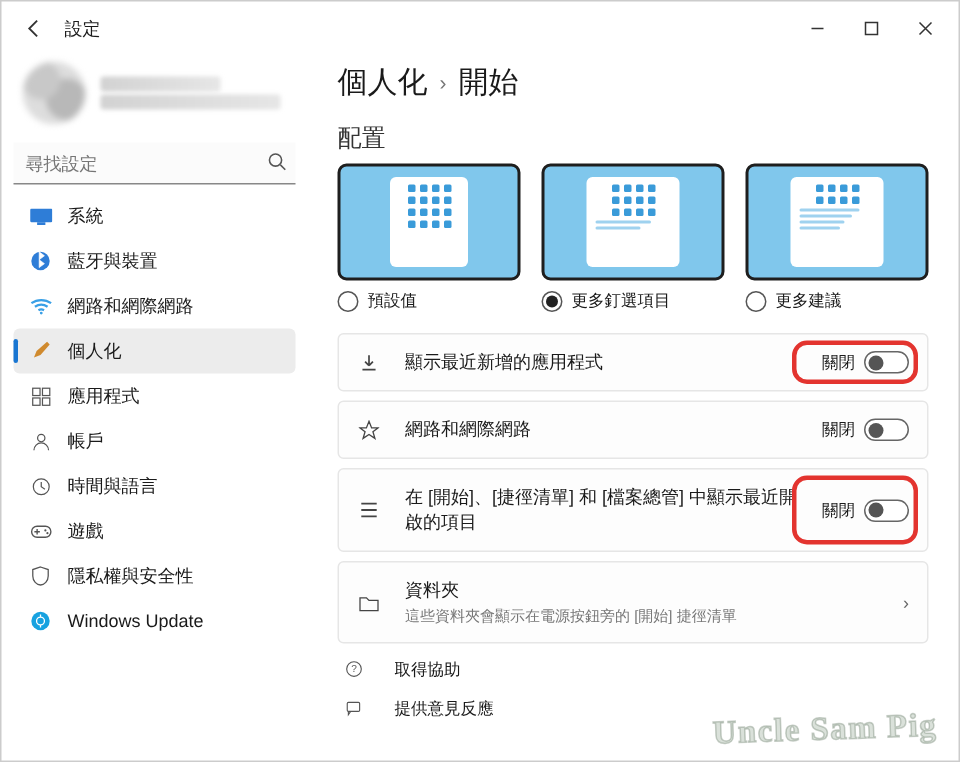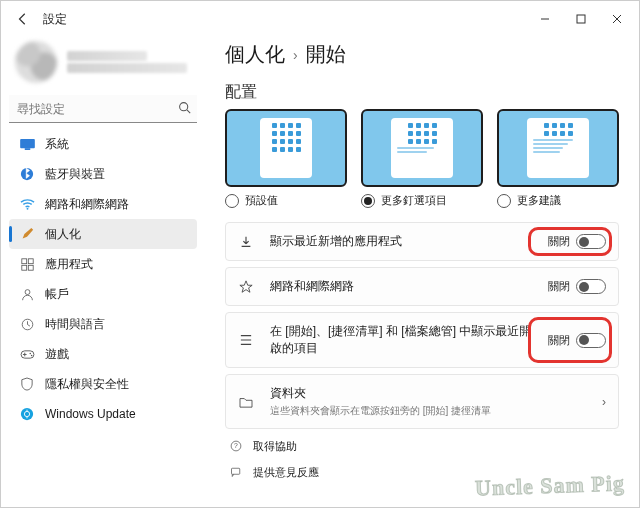--- a/index.html
+++ b/index.html
@@ -182,21 +182,21 @@
     width:10px;height:10px;border-radius:50%;background:#555;
   }
   .chev-right{ color:#666; font-size:12px; margin-left:6px;}
   .highlight{
     position:absolute; right:6px; top:4px; bottom:4px; width:84px;
     border:3px solid #e3342f; border-radius:10px;
     pointer-events:none;
   }
 
   .footer-links { margin-top:6px; display:flex; flex-direction:column; gap:4px; padding-left:4px;}
-  .flink { display:flex; align-items:center; gap:10px; font-size:11px; height:22px;}
+  .flink { display:flex; align-items:center; gap:20px; font-size:11px; height:22px;}
   .flink .ic{width:14px;height:14px;display:flex;align-items:center;justify-content:center;}
 
   .watermark{
     position:absolute; right:14px; bottom:8px;
     font-family: "Comic Sans MS", cursive;
     font-size:22px; font-weight:bold;
     color: rgba(150,170,150,0.35);
     -webkit-text-stroke: 1px rgba(100,120,100,0.35);
     letter-spacing:1px;
     transform: rotate(-2deg);

